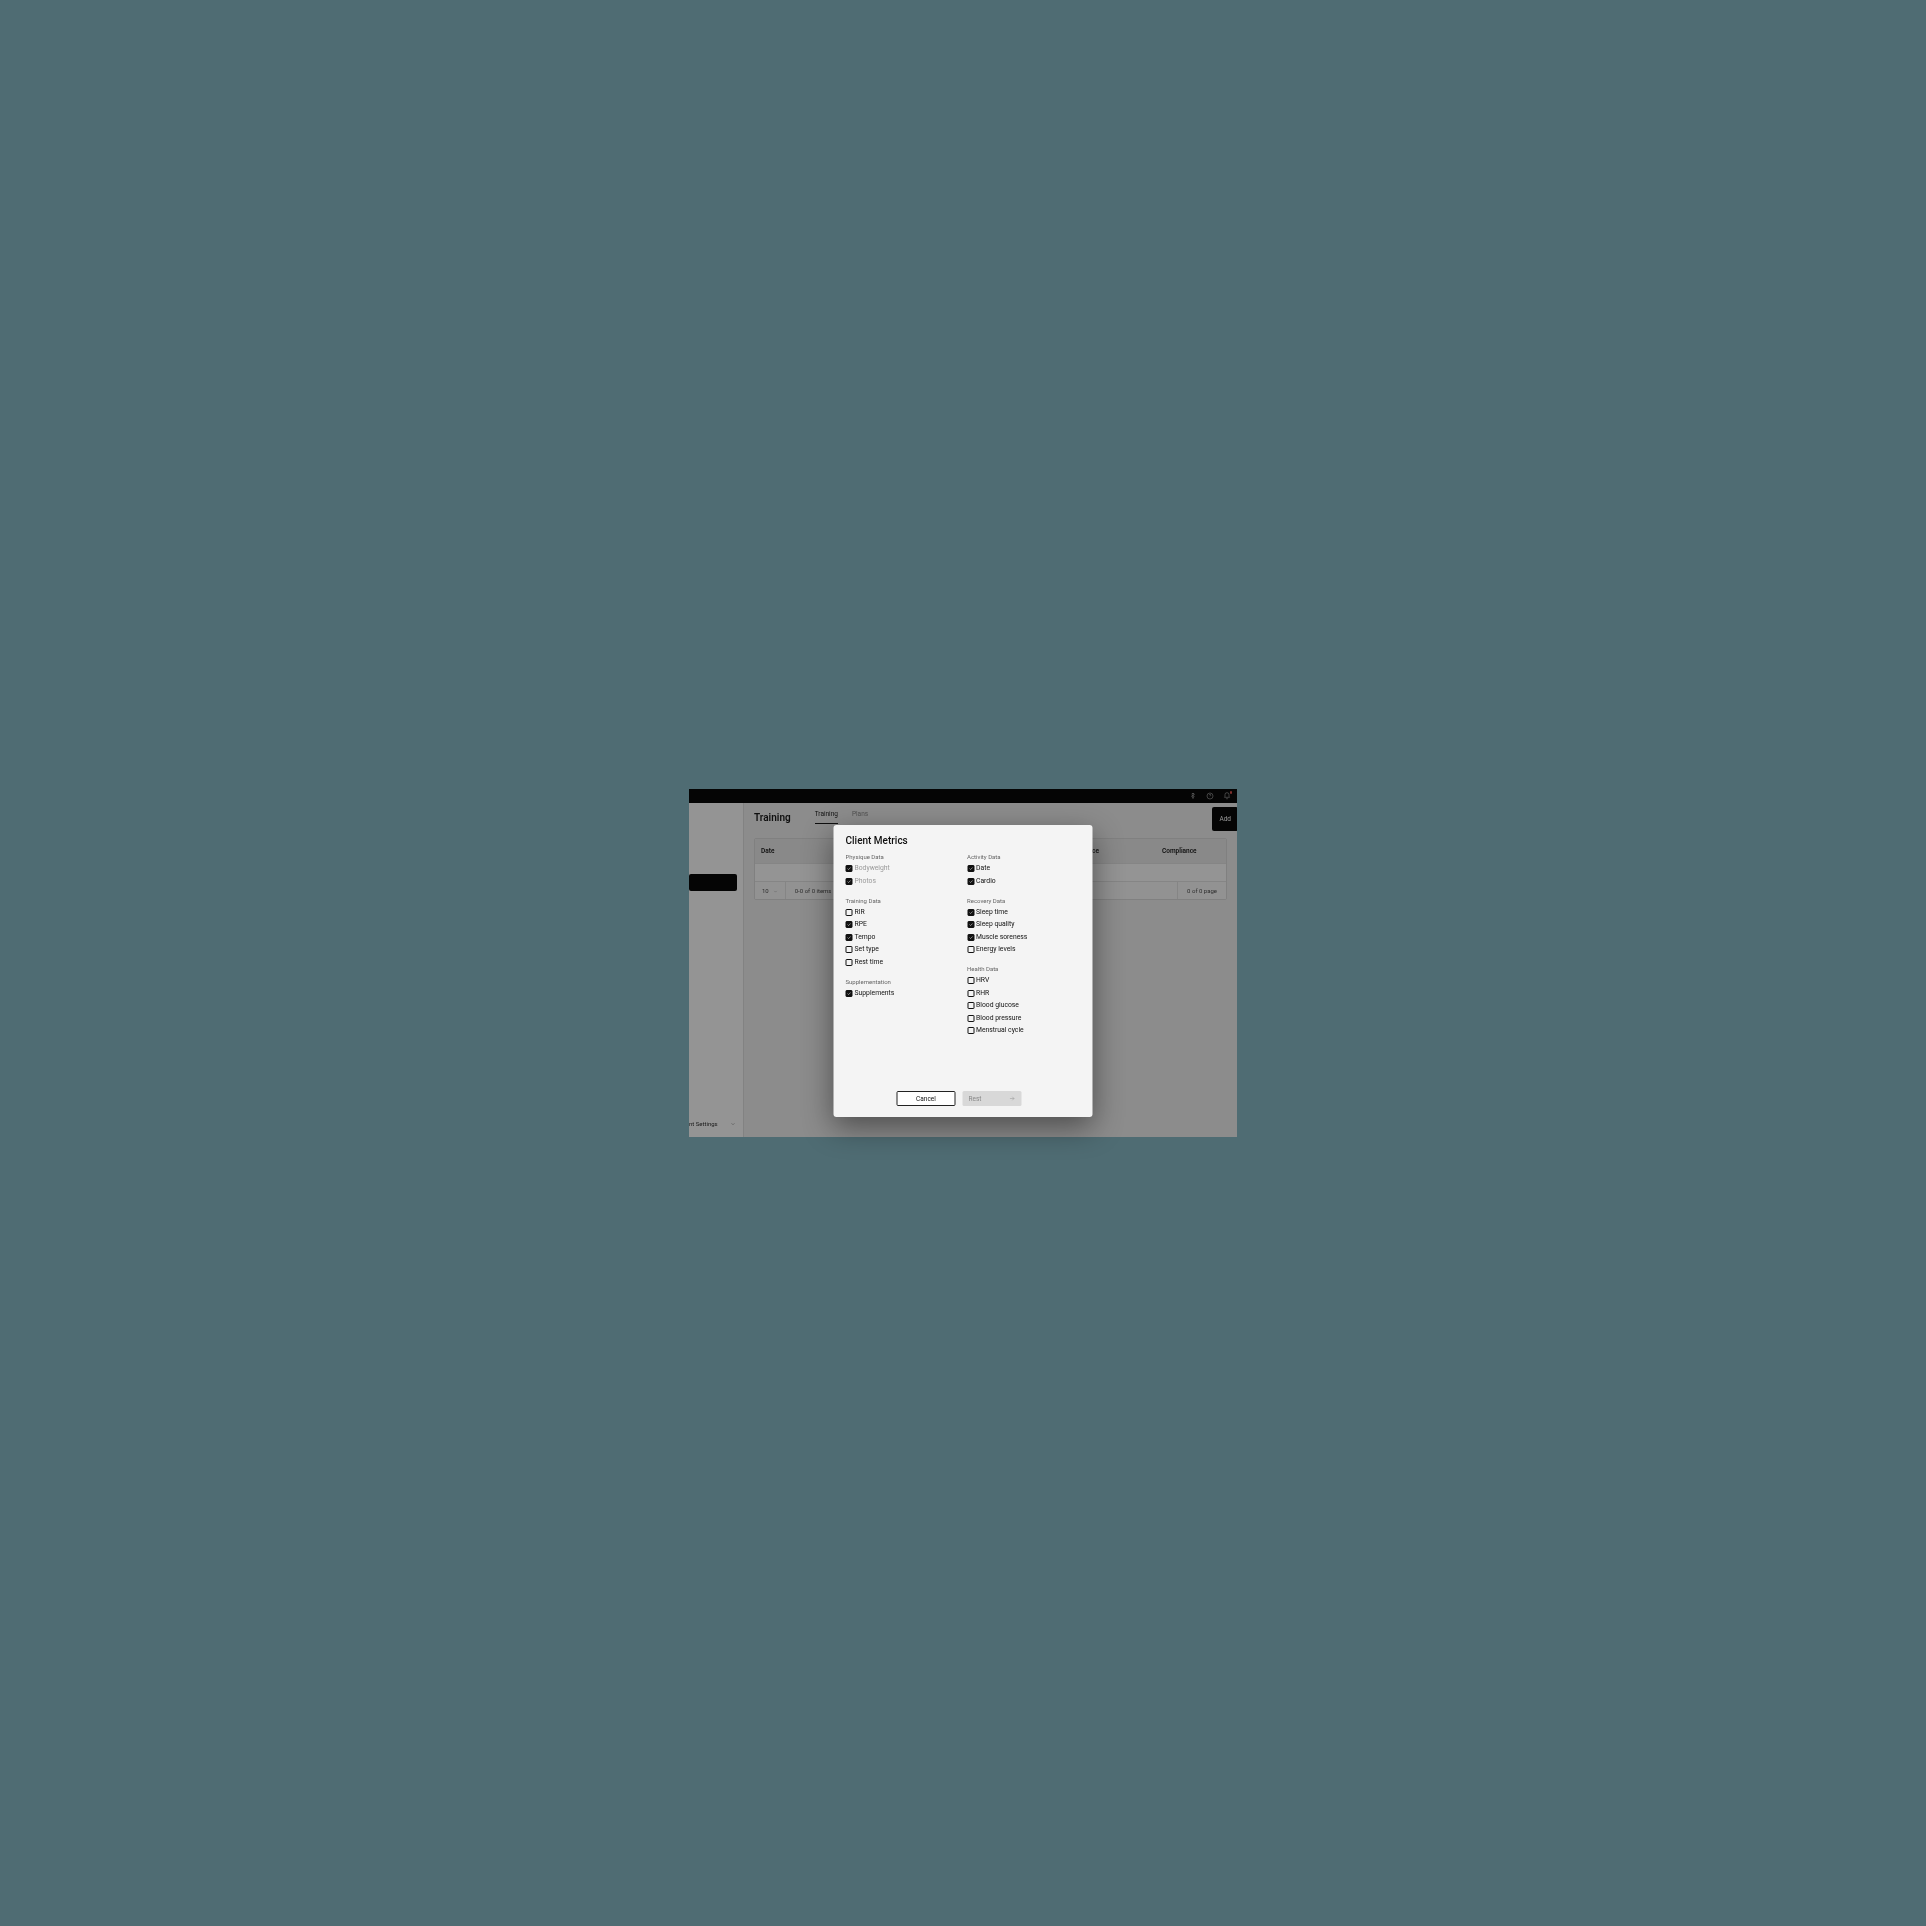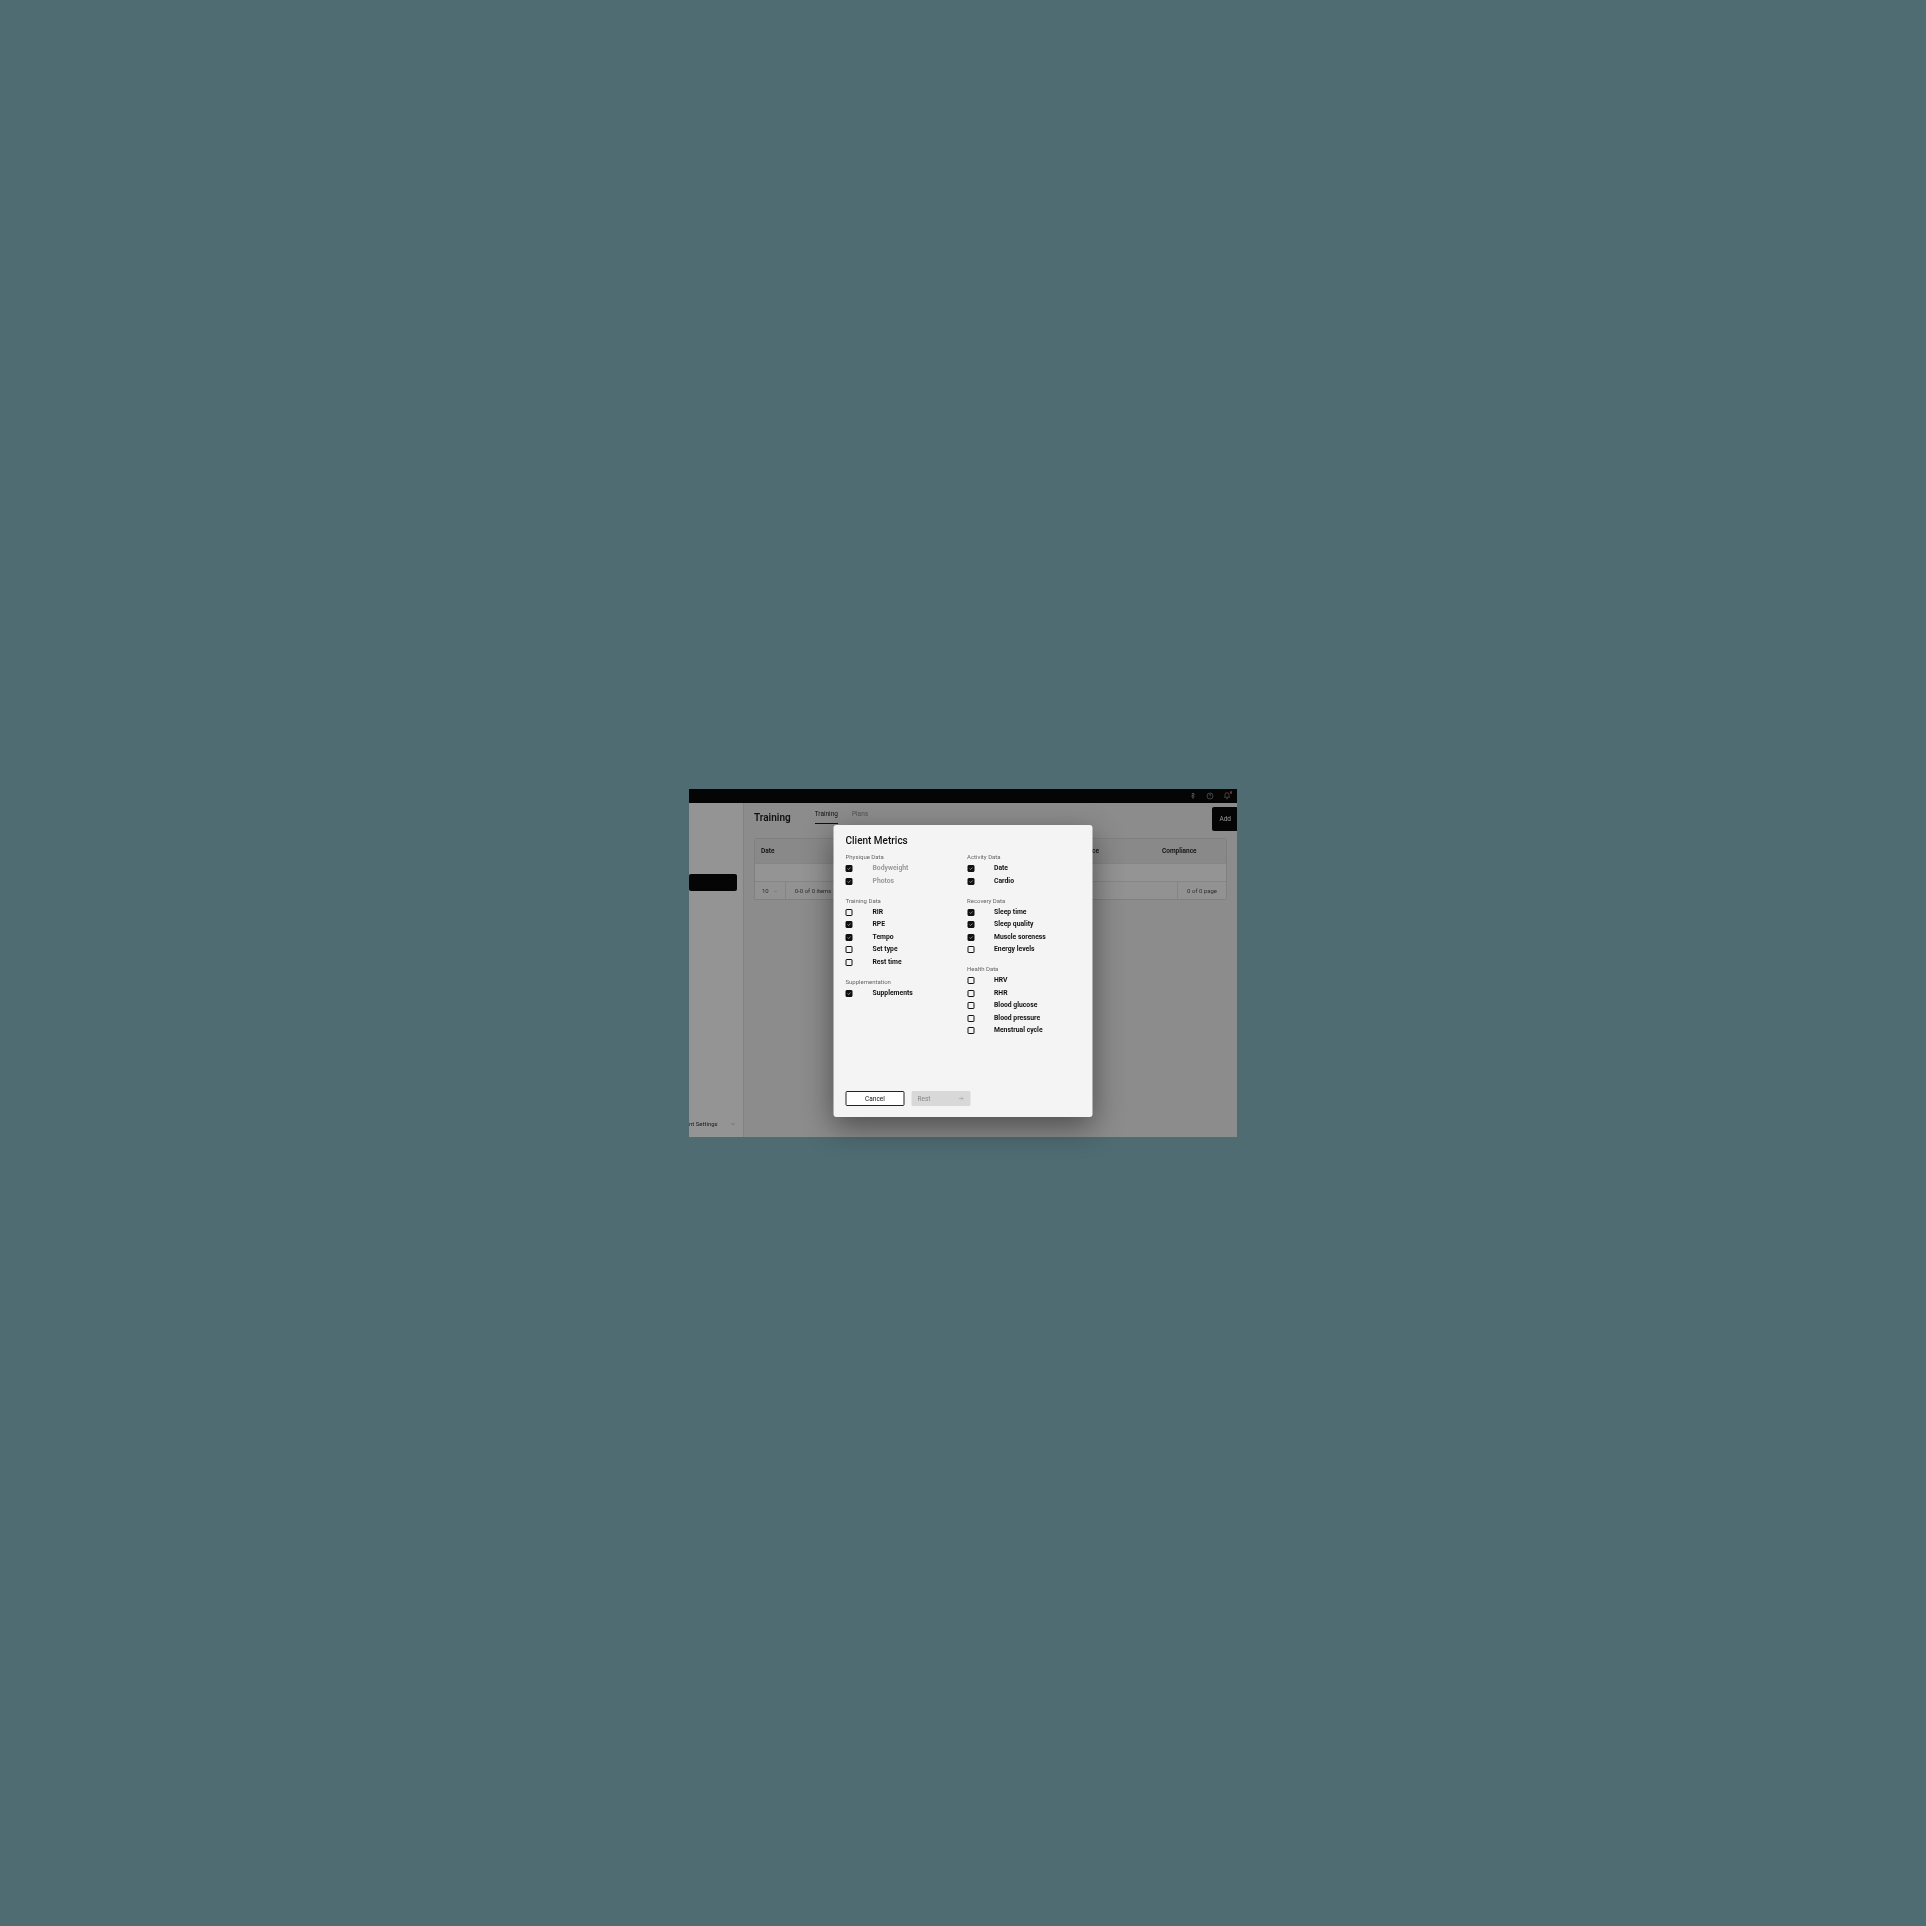--- a/index.html
+++ b/index.html
@@ -176,47 +176,46 @@
   .col { flex: 1; }
   .group { margin-bottom: 12px; }
   .group-head {
     font-size: 6px;
     color: #666;
     margin-bottom: 5px;
   }
   .opt {
     display: flex;
     align-items: center;
-    gap: 20px;
+    gap: 2px;
     font-size: 6.8px;
     color: #111;
     margin-bottom: 5.5px;
     line-height: 1;
-    font-weight: bold;
   }
   .opt.disabled .opt-label { color: #9a9a9a; }
   .cb {
     width: 7px; height: 7px;
     border: 0.8px solid #111;
     border-radius: 1px;
     display: inline-flex;
     align-items: center;
     justify-content: center;
     flex-shrink: 0;
   }
   .cb.checked {
     background: #111;
   }
   .cb.checked svg {
     width: 5px; height: 5px;
     stroke: #fff; fill:none; stroke-width:2.4;
   }
   .modal-actions {
     display: flex;
-    justify-content: flex-start;
+    justify-content: center;
     gap: 7px;
     margin-top: 45px;
   }
   .btn {
     min-width: 59px;
     height: 15px;
     border-radius: 1.5px;
     font-size: 6.5px;
     display: inline-flex;
     align-items: center;

